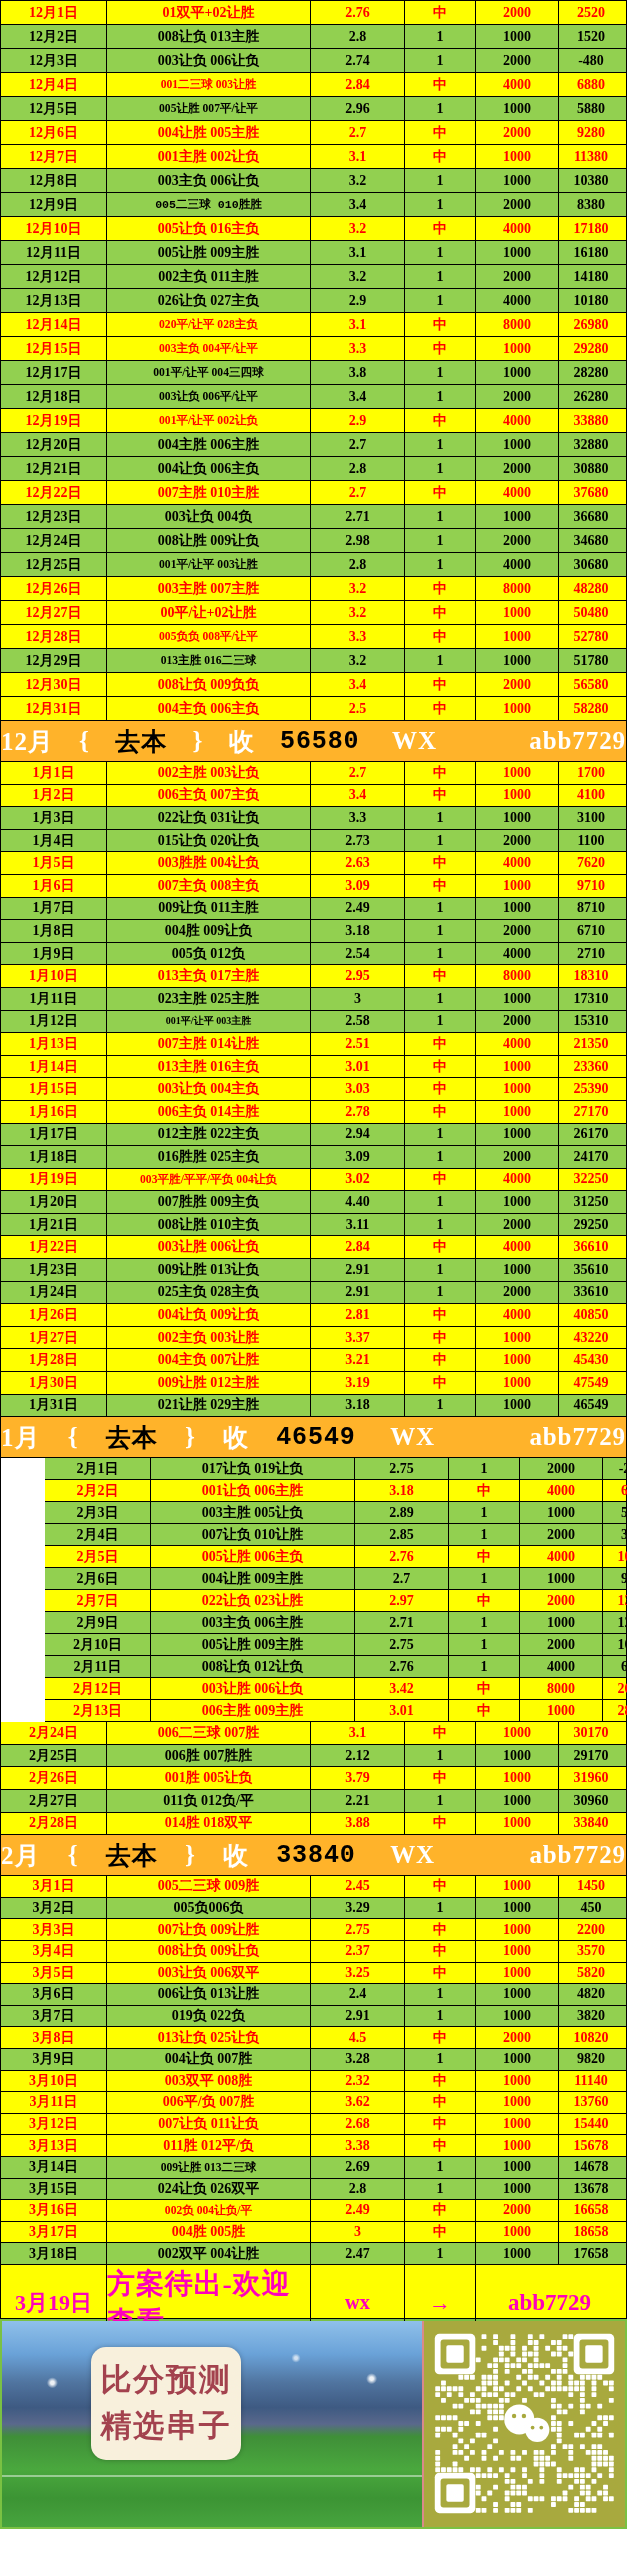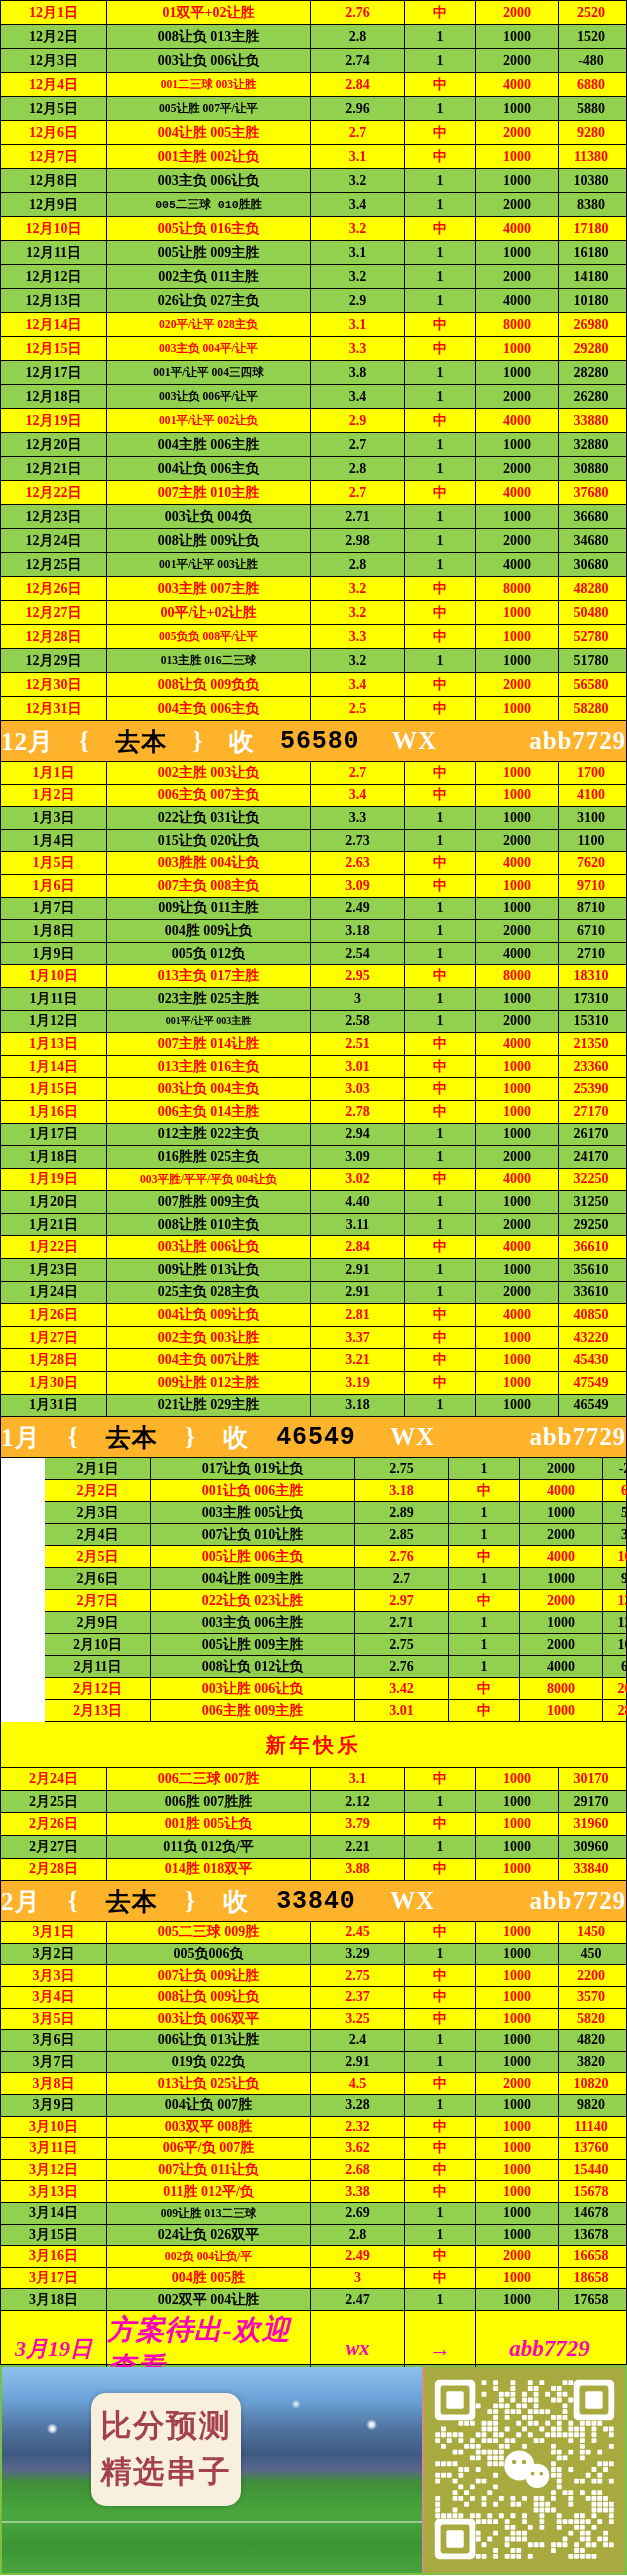--- a/index.html
+++ b/index.html
@@ -16,21 +16,21 @@
   
   .summary{height:41px;background:#FFB32A;color:#fff;display:flex;align-items:center;justify-content:space-between;
            font-size:25px;box-sizing:border-box;border-bottom:1.8px solid #000;letter-spacing:0.9px;}
   .summary .rd{color:#000000;font-family:Liberation Mono, monospace;}
   .summary .acct{margin-left:67px;}
   
   .message{height:46px;background:#FFFF00;color:#FF0000;display:flex;align-items:center;justify-content:center;
            font-size:20.3px;box-sizing:border-box;border-bottom:1.8px solid #000;letter-spacing:3.7px;}
   
   .pending{display:grid;grid-template-columns:106px 204px 94px 71px 147px;height:54px;background:#FFFF00;
-           color:#FF00BB;box-sizing:border-box;border-bottom:1.8px solid #000;font-style:italic;}
+           color:#FF00BB;box-sizing:border-box;border-bottom:1.8px solid #000;}
   .pending>div{display:flex;align-items:center;justify-content:center;border-right:1.8px solid #000;box-sizing:border-box;}
   .pending>div:last-child{border-right:none;}
   .pending .p-date{font-size:22px;}
   .pending .p-text{font-size:28px;letter-spacing:0.9px;}
   .pending .p-wx{font-size:20.3px;}
   .pending .p-arrow{font-size:22px;}
   .pending .p-acct{font-size:23px;}
   
   .footer{width:627px;height:210px;box-sizing:border-box;border:2.8px solid #7AC143;display:flex;background:#A8A93E;}
   .stadium{position:relative;width:420px;height:100%;flex:none;
@@ -635,21 +635,20 @@
         <div>26060</div>
       </div>
       <div class="row rh-c hit">
         <div>2月13日</div>
         <div>006主胜 009主胜</div>
         <div>3.01</div>
         <div>中</div>
         <div>1000</div>
         <div>28070</div>
       </div>
-      <div class="message">新年快乐</div>
       <div class="row rh-b hit">
         <div>2月24日</div>
         <div>006二三球 007胜</div>
         <div>3.1</div>
         <div>中</div>
         <div>1000</div>
         <div>30170</div>
       </div>
       <div class="row rh-b miss">
         <div>2月25日</div>

